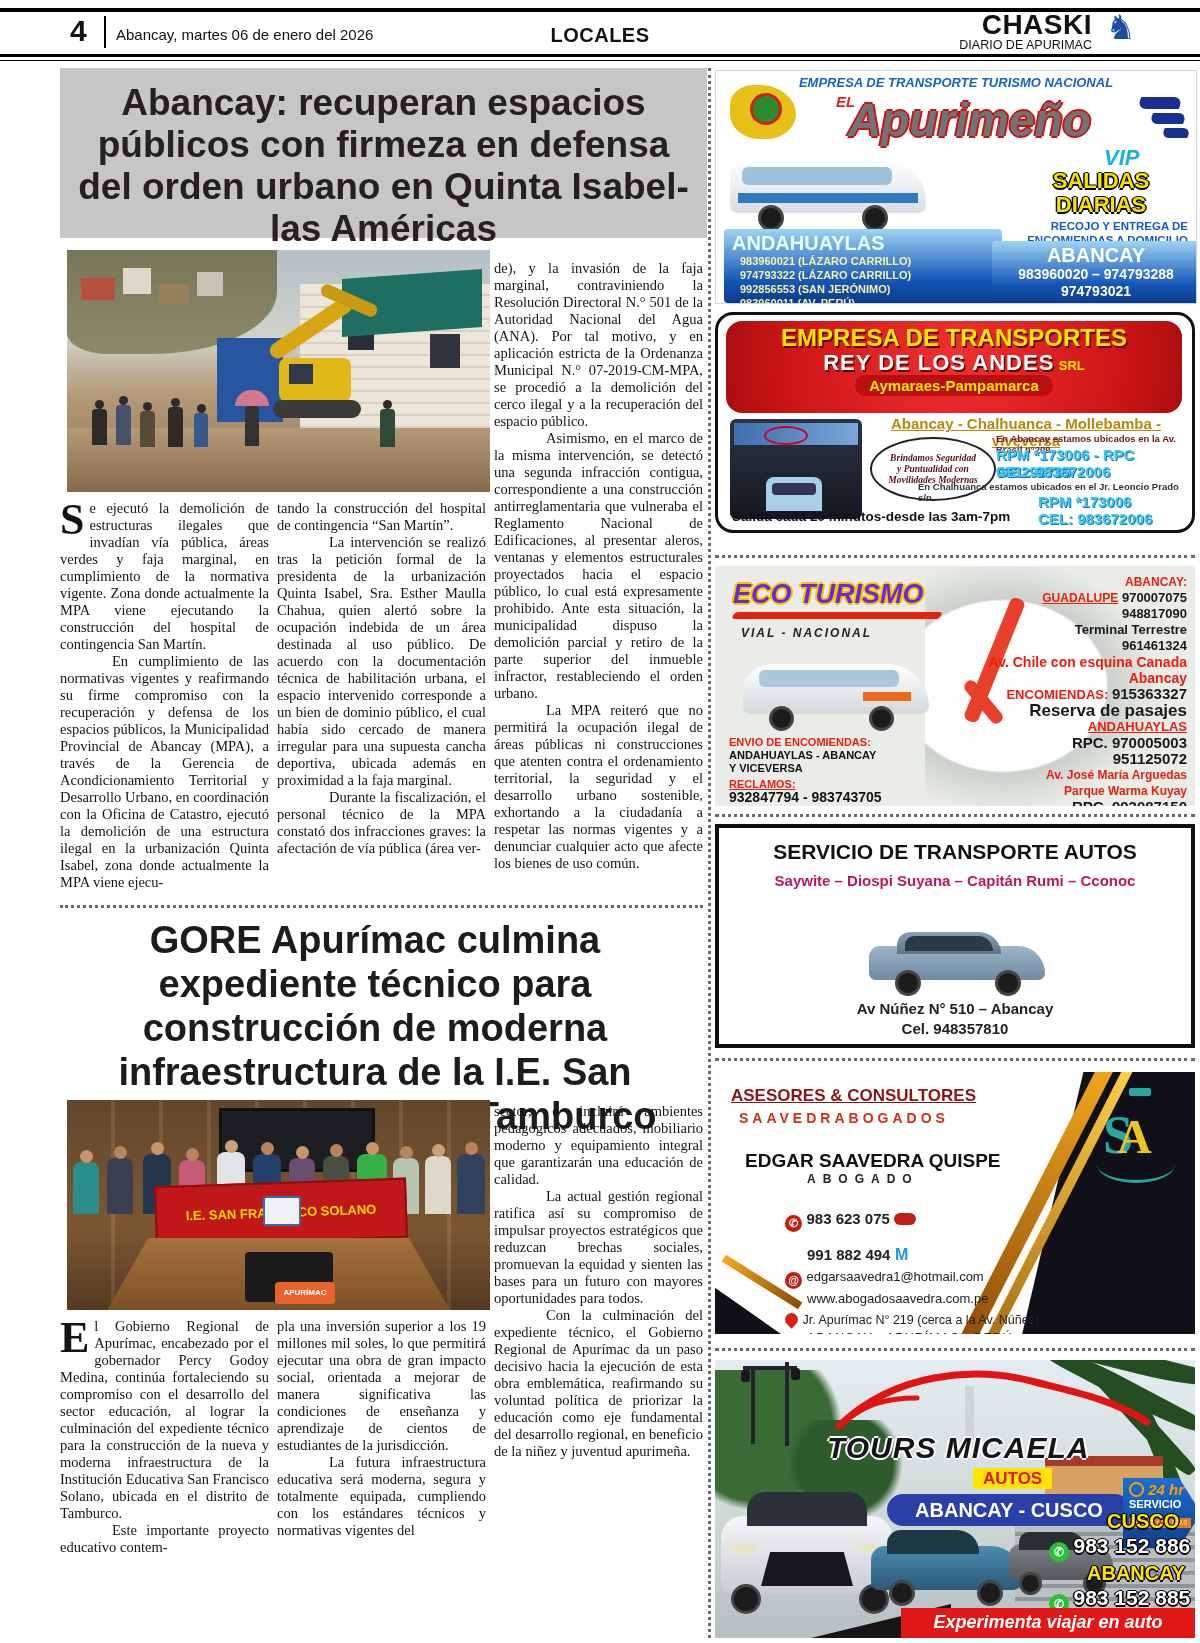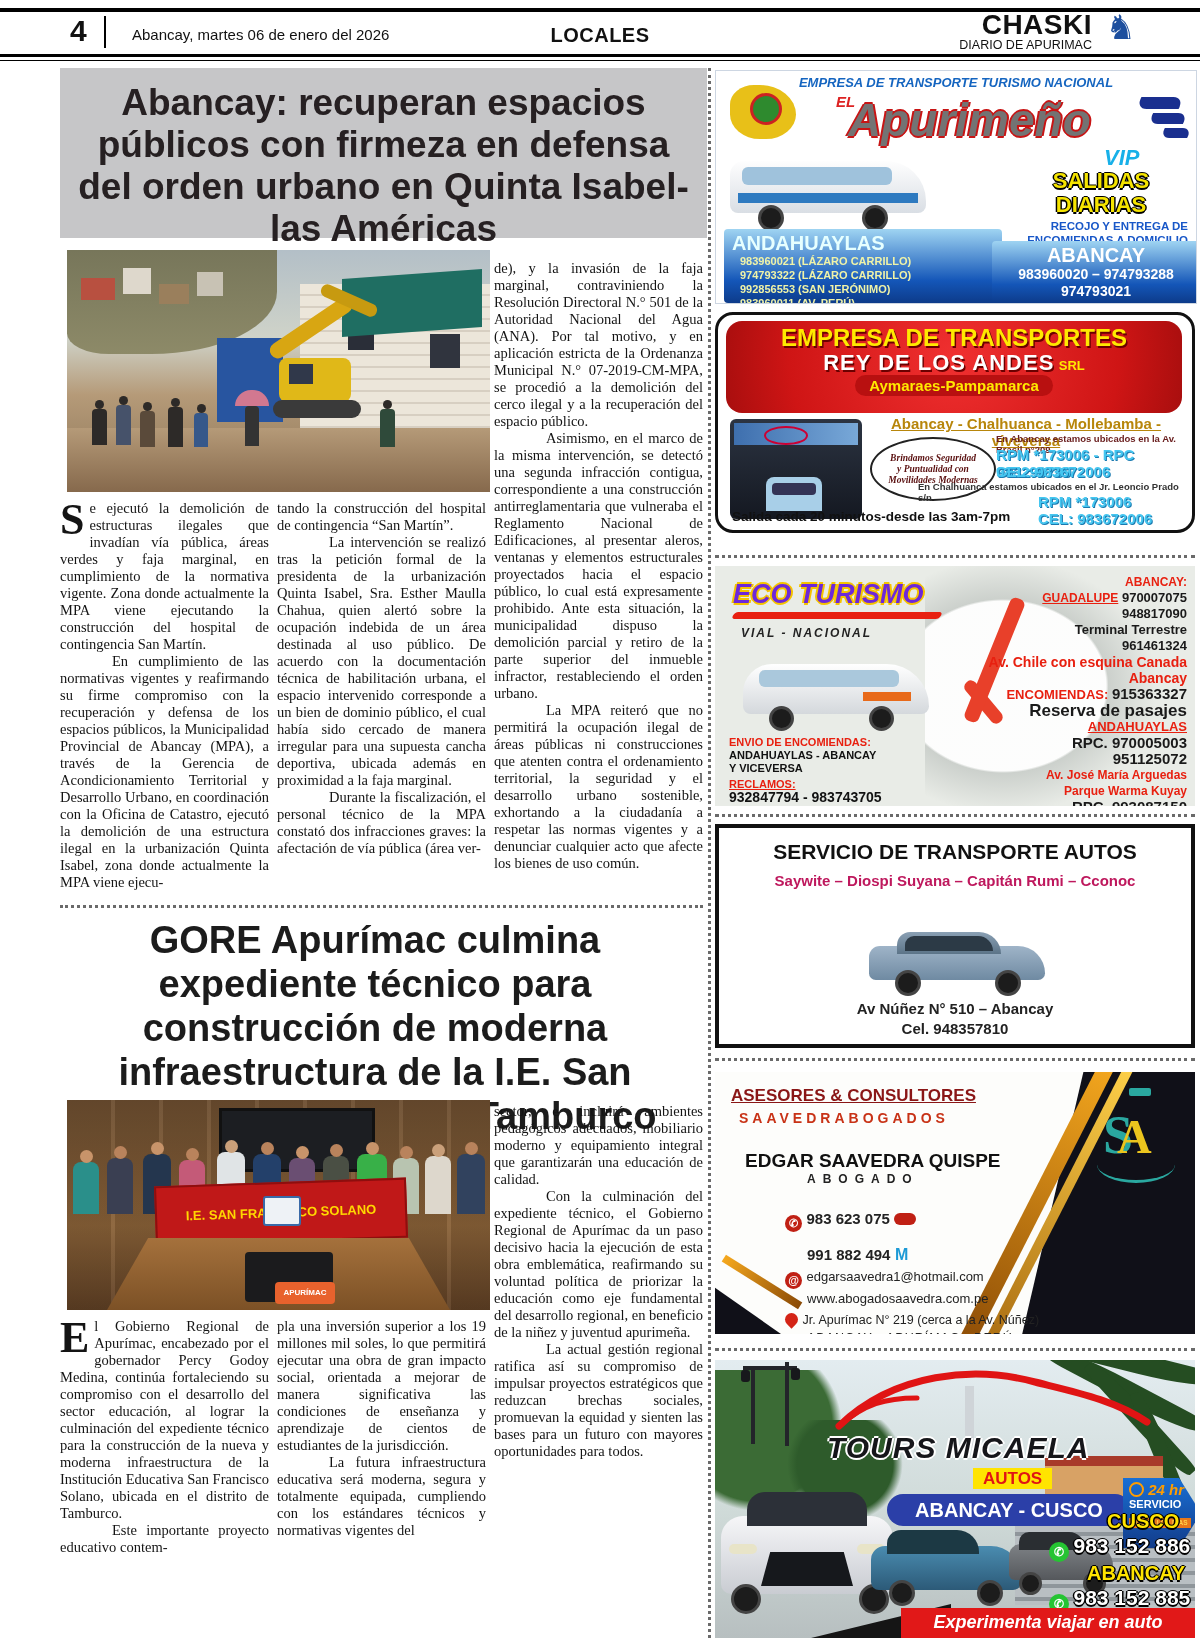--- a/index.html
+++ b/index.html
@@ -118,21 +118,21 @@
   .palm{position:absolute;background:#254d22;border-radius:50% 10% 50% 10%;}
 </style>
 </head>
 <body>
 
 <div id="page">
 
   <div class="abs rule" style="left:0;top:8px;width:1200px;height:4px;"></div>
   <div class="abs pageno" style="left:70px;top:16px;">4</div>
   <div class="abs rule" style="left:104px;top:16px;width:2px;height:32px;"></div>
-  <div class="abs hdate" style="left:132px;top:26px;">Abancay, martes 06 de enero del 2026</div>
+  <div class="abs hdate" style="left:116px;top:26px;">Abancay, martes 06 de enero del 2026</div>
   <div class="abs hsection" style="left:480px;top:24px;width:240px;text-align:center;">LOCALES</div>
   <div class="abs" style="right:108px;top:12px;text-align:right;">
     <div class="brand">CHASKI</div>
     <div class="brandsub">DIARIO DE APURIMAC</div>
   </div>
   <div class="abs horse" style="right:64px;top:10px;">♞</div>
   <div class="abs rule" style="left:0;top:54px;width:1200px;height:3px;"></div>
   <div class="abs rule" style="left:0;top:60px;width:1200px;height:1px;"></div>
 
   <div class="abs vdotline" style="left:708px;top:68px;height:1570px;"></div>
@@ -236,22 +236,22 @@
   <div class="col abs" style="left:60px;top:1318px;width:209px;height:320px;">
     <p><span class="dropcap">E</span><span>l Gobierno Regional de Apurímac, encabezado por el gobernador Percy Godoy Medina, continúa fortaleciendo su compromiso con el desarrollo del sector educación, al lograr la culminación del expediente técnico para la construcción de la nueva y moderna infraestructura de la Institución Educativa San Francisco Solano, ubicada en el distrito de Tamburco.</span></p>
     <p>Este importante proyecto educativo contem-</p>
   </div>
   <div class="col abs" style="left:277px;top:1318px;width:209px;height:320px;">
     <p>pla una inversión superior a los 19 millones mil soles, lo que permitirá ejecutar una obra de gran impacto social, orientada a mejorar de manera significativa las condiciones de enseñanza y aprendizaje de cientos de estudiantes de la jurisdicción.</p>
     <p>La futura infraestructura educativa será moderna, segura y totalmente equipada, cumpliendo con los estándares técnicos y normativas vigentes del</p>
   </div>
   <div class="col abs" style="left:494px;top:1103px;width:209px;height:536px;">
     <p>sector, e incluirá ambientes pedagógicos adecuados, mobiliario moderno y equipamiento integral que garantizarán una educación de calidad.</p>
+    <p>La actual gestión regional ratifica así su compromiso de impulsar proyectos estratégicos que reduzcan brechas sociales, promuevan la equidad y sienten las bases para un futuro con mayores oportunidades para todos.</p>
     <p>Con la culminación del expediente técnico, el Gobierno Regional de Apurímac da un paso decisivo hacia la ejecución de esta obra emblemática, reafirmando su voluntad política de priorizar la educación como eje fundamental del desarrollo regional, en beneficio de la niñez y juventud apurimeña.</p>
-    <p>La actual gestión regional ratifica así su compromiso de impulsar proyectos estratégicos que reduzcan brechas sociales, promuevan la equidad y sienten las bases para un futuro con mayores oportunidades para todos.</p>
   </div>
 
   <div class="abs adbox" style="left:715px;top:70px;width:480px;height:232px;background:#fff;border:1px solid #cdd6e2;">
     <div class="ad1-top abs" style="left:40px;top:4px;width:400px;">EMPRESA DE TRANSPORTE TURISMO NACIONAL</div>
     <div class="abs" style="left:14px;top:14px;width:66px;height:54px;background:#e8c018;border-radius:40% 60% 50% 50%;"></div>
     <div class="abs" style="left:34px;top:22px;width:26px;height:26px;background:#2e8a2e;border:3px solid #c22;border-radius:50%;"></div>
     <div class="abs" style="left:120px;top:22px;font:800 15px 'Liberation Sans',sans-serif;font-style:italic;color:#d22;">EL</div>
     <div class="ad1-logo abs outline-y" style="left:132px;top:26px;">Apurimeño</div>
     <div class="ad1-vip abs" style="left:388px;top:76px;">VIP</div>
     <div class="wing abs" style="right:14px;top:26px;width:44px;height:12px;"></div>

